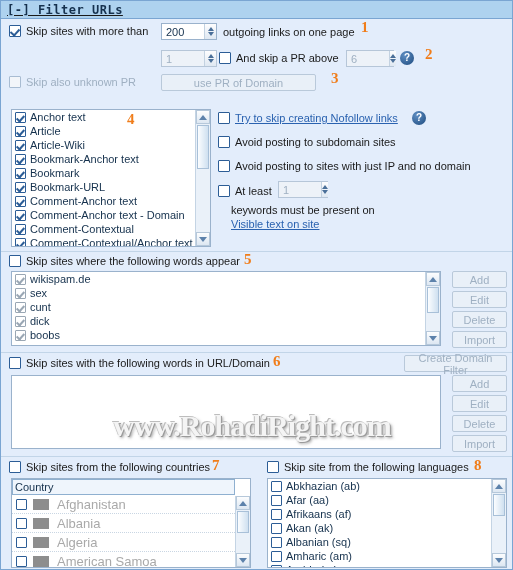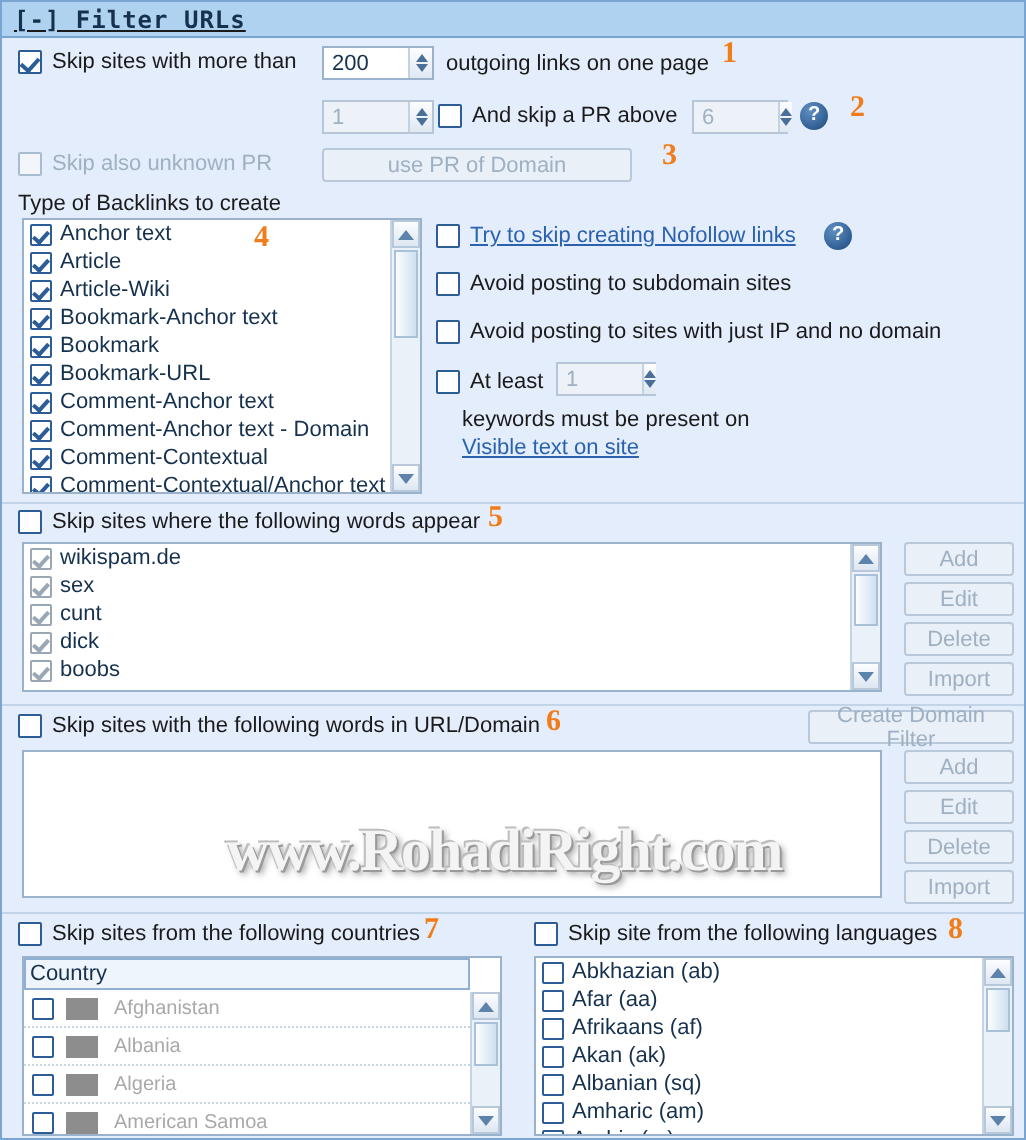--- a/index.html
+++ b/index.html
@@ -240,21 +240,21 @@
     border-bottom: 1px dotted #c9d6e3;
     box-sizing: border-box;
     padding-left: 4px;
   }
   .cswatch {
     width: 16px; height: 11px;
     background: #8d8d8d;
     margin-left: 6px;
     flex: 0 0 auto;
   }
-  .cname { margin-left: 8px; color: #a9a9a9; font-size: 10px; }
+  .cname { margin-left: 8px; color: #a9a9a9; font-size: 13px; }
 
   
   .watermark {
     position: absolute;
     left: 112px;
     top: 408px;
     font-family: "Liberation Serif", serif;
     font-weight: bold;
     font-size: 30px;
     color: #f4f4f4;
@@ -317,21 +317,20 @@
   <div class="abs help" style="left:399px; top:50px;">?</div>
   <div class="step" style="left:424px; top:45px;">2</div>
 
   <div class="abs row" style="left:8px; top:75px;">
     <span class="cb dim"></span>
     <span class="lbl dim">Skip also unknown PR</span>
   </div>
   <div class="abs btn" style="left:160px; top:73px; width:155px; height:17px;">use PR of Domain</div>
   <div class="step" style="left:330px; top:69px;">3</div>
 
-  <div class="abs" style="left:8px; top:95px;">Type of Backlinks to create</div>
 
   <div class="abs listbox" style="left:10px; top:108px; width:200px; height:138px;">
     <div class="items">
       <div class="li">
           <span class="cb sm checked"></span>
           <span class="litext">Anchor text</span>
         </div>
       <div class="li">
           <span class="cb sm checked"></span>
           <span class="litext">Article</span>

